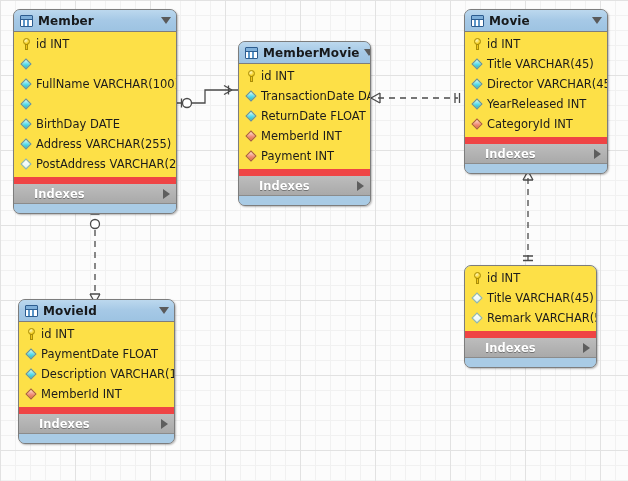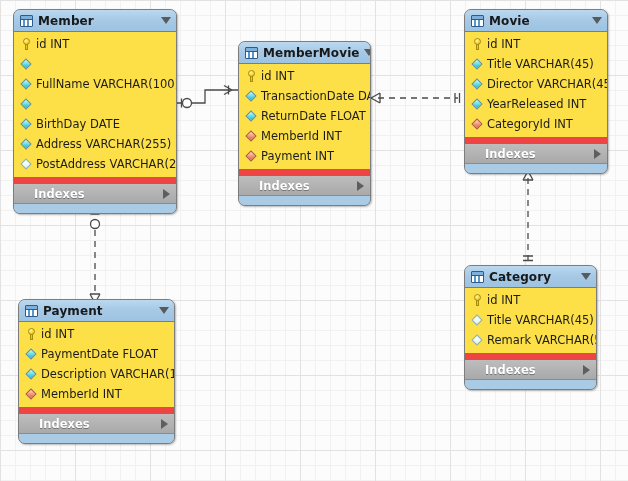--- a/index.html
+++ b/index.html
@@ -262,25 +262,20 @@
           <span class="txt">CategoryId INT</span>
         </div>
       </div>
       <div class="tbl-foot">
         <span class="foot-label">Indexes</span>
         <span class="foot-arrow"></span>
       </div>
       <div class="tbl-tail"></div>
     </div>
     <div class="tbl" style="left: 464px; top: 265px; width: 133px;">
-      <div class="tbl-head">
-        <span class="tbl-icon"></span>
-        <span class="tbl-title">Category</span>
-        <span class="caret"></span>
-      </div>
       <div class="tbl-body">
         <div class="col">
           <span class="mark pk"></span>
           <span class="txt">id INT</span>
         </div>
         <div class="col">
           <span class="mark dia nl"></span>
           <span class="txt">Title VARCHAR(45)</span>
         </div>
         <div class="col">
@@ -290,21 +285,21 @@
       </div>
       <div class="tbl-foot">
         <span class="foot-label">Indexes</span>
         <span class="foot-arrow"></span>
       </div>
       <div class="tbl-tail"></div>
     </div>
     <div class="tbl" style="left: 18px; top: 299px; width: 157px;">
       <div class="tbl-head">
         <span class="tbl-icon"></span>
-        <span class="tbl-title">Payment</span>
+        <span class="tbl-title">MovieId</span>
         <span class="caret"></span>
       </div>
       <div class="tbl-body">
         <div class="col">
           <span class="mark pk"></span>
           <span class="txt">id INT</span>
         </div>
         <div class="col">
           <span class="mark dia nn"></span>
           <span class="txt">PaymentDate FLOAT</span>

